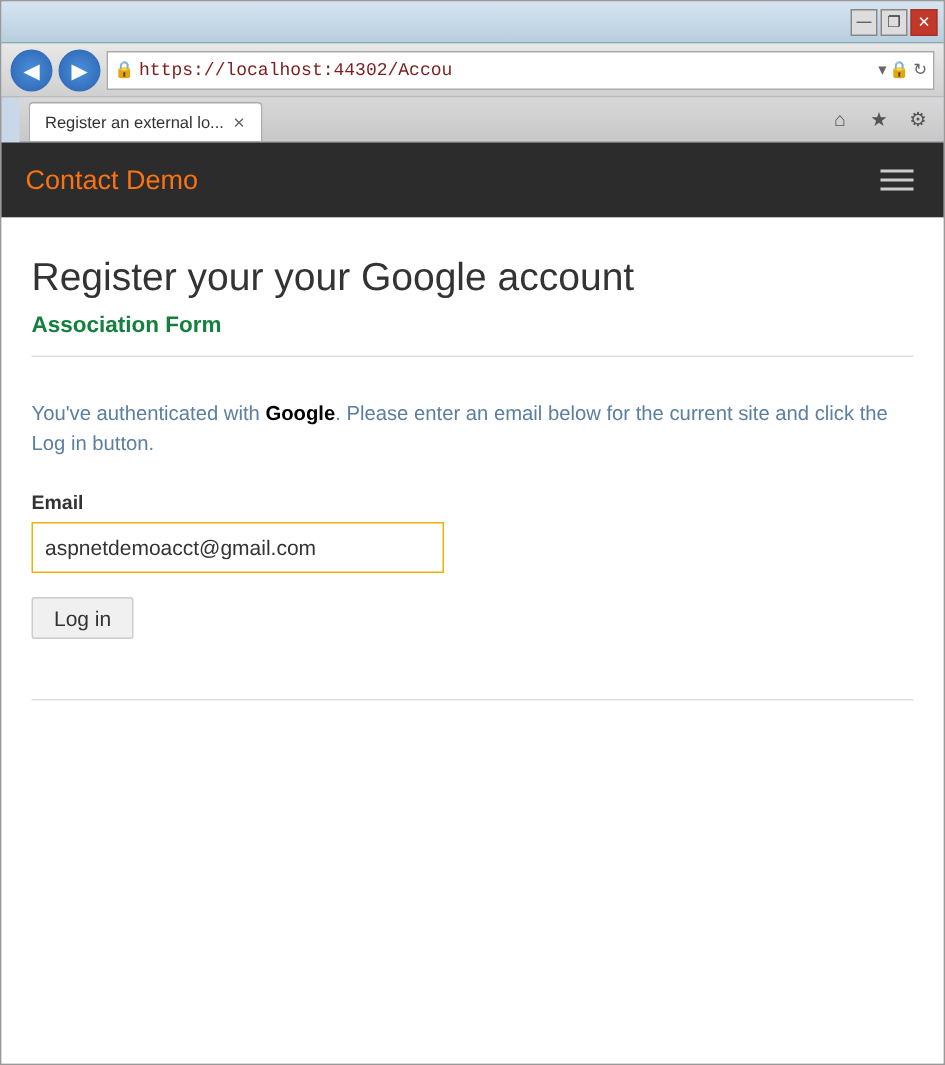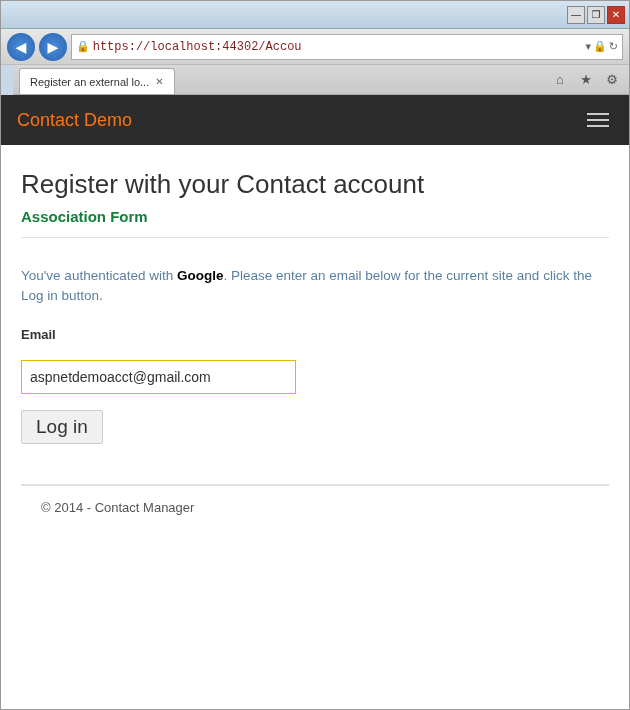--- a/index.html
+++ b/index.html
@@ -238,38 +238,38 @@
 
     .form-group {
       margin-bottom: 16px;
     }
 
     .form-label {
       display: block;
       font-weight: bold;
       font-size: 13px;
       color: #333;
-      margin-bottom: 18px;
+      margin-bottom: 6px;
     }
 
     .form-input {
       width: 275px;
       height: 34px;
       border: 1px solid #eab308;
       padding: 0 8px;
       font-size: 14px;
       color: #333;
       background: white;
     }
 
     .login-btn {
       padding: 5px 14px;
       background: #f0f0f0;
       border: 1px solid #ccc;
-      font-size: 19px;
+      font-size: 14px;
       cursor: pointer;
       color: #333;
       border-radius: 2px;
     }
 
     
     .page-footer {
       border-top: 1px solid #e0e0e0;
       padding: 14px 20px;
       font-size: 13px;
@@ -326,34 +326,31 @@
     <span class="app-title">Contact Demo</span>
     <div class="hamburger">
       <div class="hamburger-line"></div>
       <div class="hamburger-line"></div>
       <div class="hamburger-line"></div>
     </div>
   </div>
 
   <div class="page-content">
 
-    <h1 class="page-title">Register with your Contact account</h1>
+    <h1 class="page-title">Register your your Google account</h1>
     <p class="form-subtitle">Association Form</p>
 
     <p class="auth-message">
       <span>You've authenticated with </span><strong>Google</strong><span>. Please enter an email below for the current site and click the Log in button.</span>
     </p>
 
     <div class="form-group">
       <label class="form-label">Email</label>
       <input class="form-input" type="email" value="aspnetdemoacct@gmail.com" style="">
     </div>
 
     <button class="login-btn">Log in</button>
 
     <div class="separator-line" style="margin-top: 40px;"></div>
-    <div class="page-footer">
-      <span>© 2014 - Contact Manager</span>
-    </div>
 
   </div>
 
 </div>
 
 </body></html>

